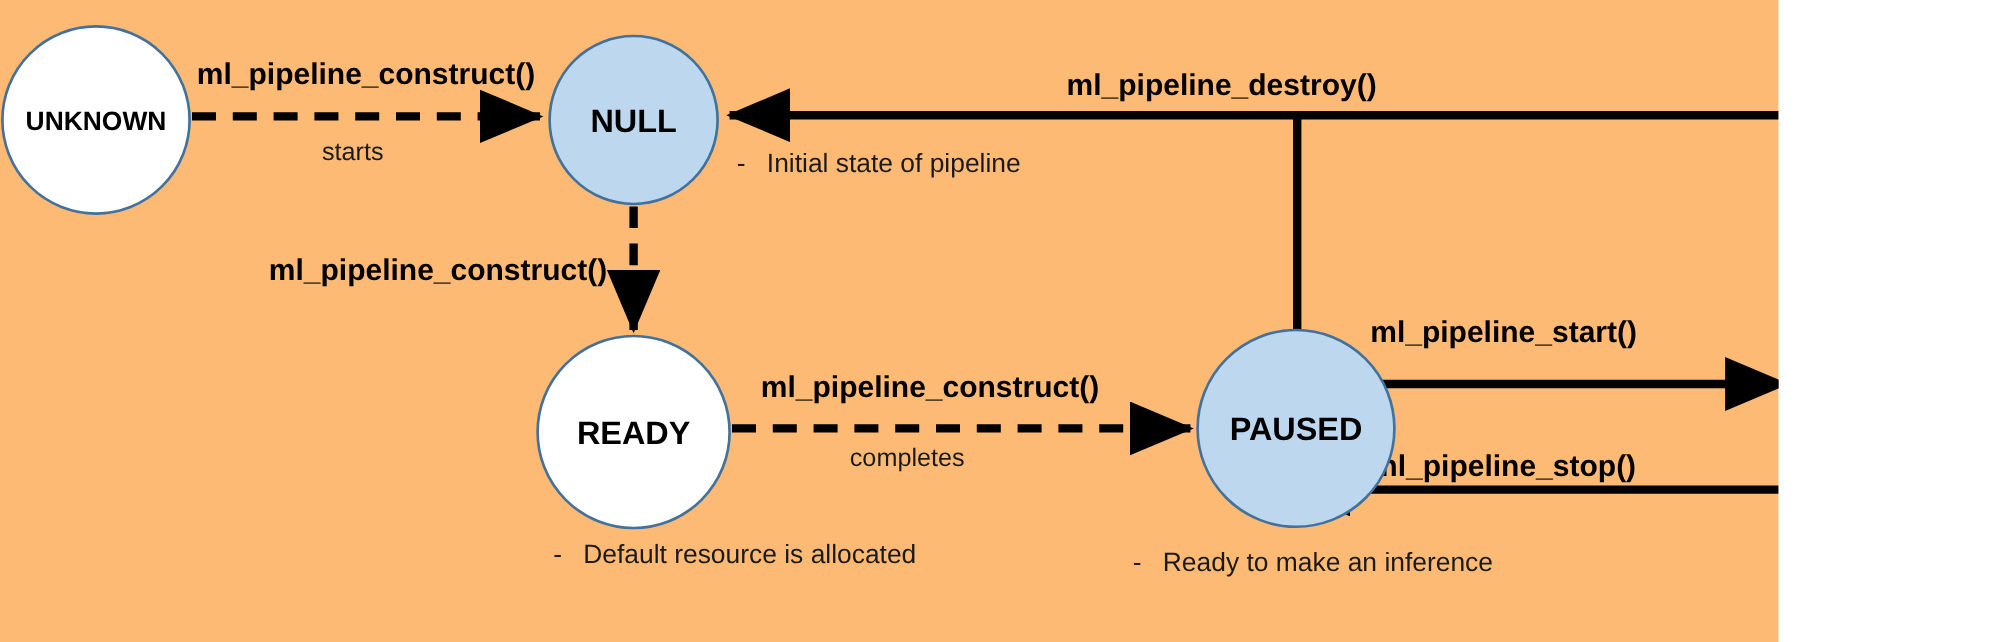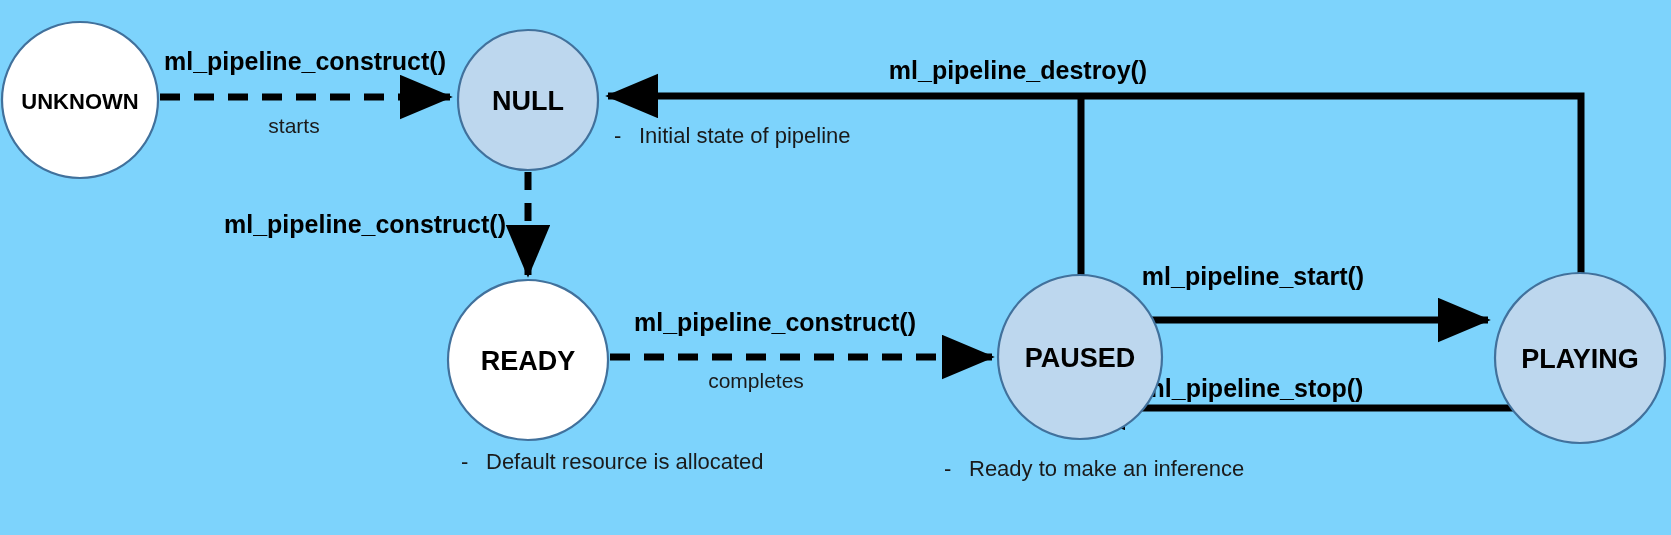--- a/index.html
+++ b/index.html
@@ -5,23 +5,23 @@
   html, body {
     margin: 0;
     padding: 0;
     background: #ffffff;
   }
   body {
     font-family: "Liberation Sans", sans-serif;
   }
   #canvas {
     position: relative;
-    width: 1671px;
+    width: 1482px;
     height: 535px;
-    background: #7dd3fc;
+    background: #fdba74;
     overflow: hidden;
   }
   #diagram-svg {
     position: absolute;
     left: 0;
     top: 0;
     width: 1671px;
     height: 535px;
   }
   .state-label {

